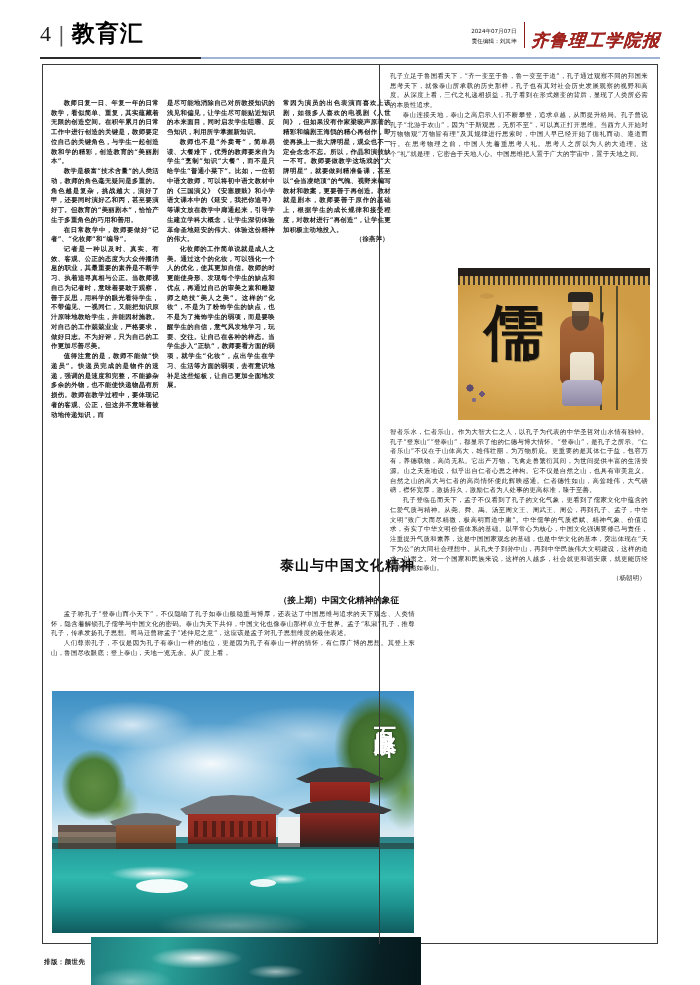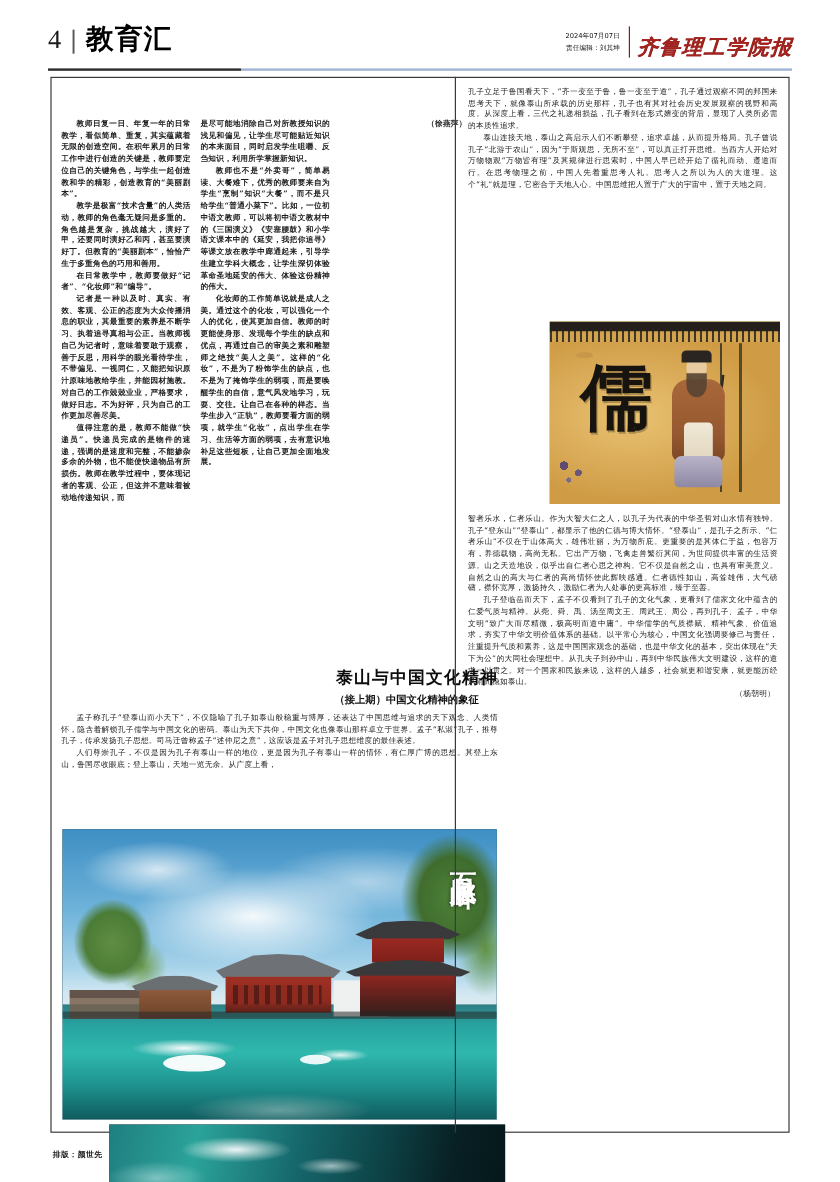--- a/index.html
+++ b/index.html
@@ -182,21 +182,21 @@
     font-family: "DejaVu Sans", "Liberation Sans", sans-serif;
     font-size: 14px;
     font-weight: 700;
     letter-spacing: 1px;
     color: #0d0d0d;
     line-height: 1.25;
   }
   .a2-subhead {
     text-align: right;
     padding-right: 16px;
-    margin-top: 4px;
+    margin-top: 20px;
     font-family: "DejaVu Sans", "Liberation Sans", sans-serif;
     font-size: 8.6px;
     font-weight: 700;
     color: #111;
     line-height: 1.2;
   }
   .a2-lead {
     margin-top: 5px;
     width: 364px;
   }
@@ -555,20 +555,21 @@
         <p>在日常教学中，教师要做好“记者”、“化妆师”和“编导”。</p>
         <p>记者是一种以及时、真实、有效、客观、公正的态度为大众传播消息的职业，其最重要的素养是不断学习、执着追寻真相与公正。当教师视自己为记者时，意味着要敢于观察，善于反思，用科学的眼光看待学生，不带偏见、一视同仁，又能把知识原汁原味地教给学生，并能因材施教。对自己的工作兢兢业业，严格要求，做好日志。不为好评，只为自己的工作更加尽善尽美。</p>
         <p>值得注意的是，教师不能做“快递员”。快递员完成的是物件的速递，强调的是速度和完整，不能掺杂多余的外物，也不能使快递物品有所损伤。教师在教学过程中，要体现记者的客观、公正，但这并不意味着被动地传递知识，而</p>
       </div>
       <div class="a1-col cjk-body">
         <p class="noindent">是尽可能地消除自己对所教授知识的浅见和偏见，让学生尽可能贴近知识的本来面目，同时启发学生咀嚼、反刍知识，利用所学掌握新知识。</p>
         <p>教师也不是“外卖哥”，简单易读、大餐难下，优秀的教师要来自为学生“烹制”知识“大餐”，而不是只给学生“普通小菜下”。比如，一位初中语文教师，可以将初中语文教材中的《三国演义》《安塞腰鼓》和小学语文课本中的《延安，我把你追寻》等课文放在教学中廊通起来，引导学生建立学科大概念，让学生深切体验革命圣地延安的伟大、体验这份精神的伟大。</p>
         <p>化妆师的工作简单说就是成人之美。通过这个的化妆，可以强化一个人的优化，使其更加自信。教师的时更能使身形、发现每个学生的缺点和优点，再通过自己的审美之素和雕塑师之绝技“美人之美”。这样的“化妆”，不是为了粉饰学生的缺点，也不是为了掩饰学生的弱项，而是要唤醒学生的自信，意气风发地学习，玩耍、交往。让自己在各种的样态。当学生步入“正轨”，教师要看方面的弱项，就学生“化妆”，点出学生在学习、生活等方面的弱项，去有意识地补足这些短板，让自己更加全面地发展。</p>
       </div>
       <div class="a1-col cjk-body">
+        <p class="noindent">常因为演员的出色表演而喜欢上该剧，如很多人喜欢的电视剧《人世间》，但如果没有作家梁晓声原著的精彩和编剧王海鸻的精心再创作，即使再换上一批大牌明星，观众也不一定会念念不忘。所以，作品和演技缺一不可。教师要做教学这场戏的“大牌明星”，就要做到精准备课，甚至以“会当凌绝顶”的气魄、视野来编写教材和教案，更要善于再创造。教材就是剧本，教师要善于原作的基础上，根据学生的成长规律和接受程度，对教材进行“再创造”，让学生更加积极主动地投入。</p>
         <p class="byline">（徐燕萍）</p>
       </div>
     </div>
 
     <div class="a2-head-block">
       <div class="a2-headline">泰山与中国文化精神</div>
       <div class="a2-subhead">（接上期）中国文化精神的象征</div>
       <div class="a2-lead cjk-body">
         <p>孟子称孔子“登泰山而小天下”，不仅隐喻了孔子如泰山般稳重与博厚，还表达了中国思维与追求的天下观念、人类情怀，隐含着解锁孔子儒学与中国文化的密码。泰山为天下共仰，中国文化也像泰山那样卓立于世界。孟子“私淑”孔子，推尊孔子，传承发扬孔子思想。司马迁曾称孟子“述仲尼之意”，这应该是孟子对孔子思想维度的最佳表述。</p>
         <p>人们尊崇孔子，不仅是因为孔子有泰山一样的地位，更是因为孔子有泰山一样的情怀，有仁厚广博的思想。其登上东山，鲁国尽收眼底；登上泰山，天地一览无余。从广度上看，</p>

